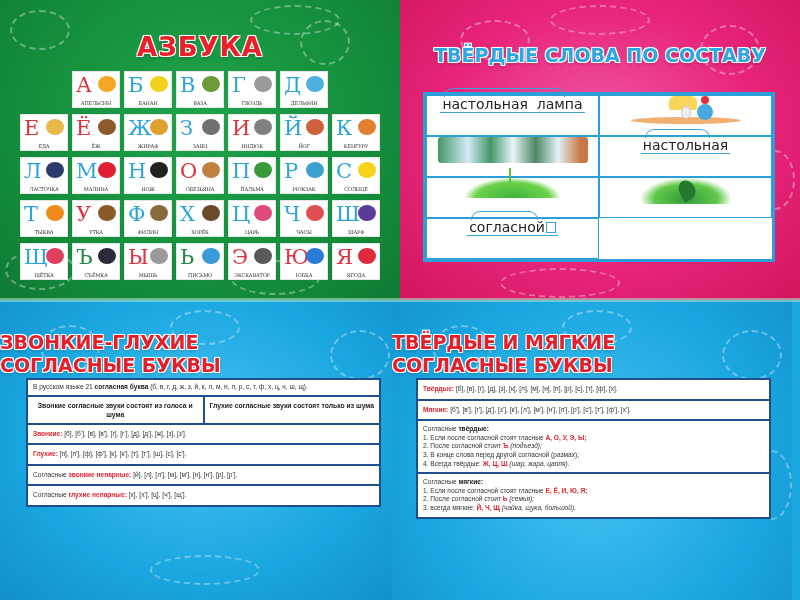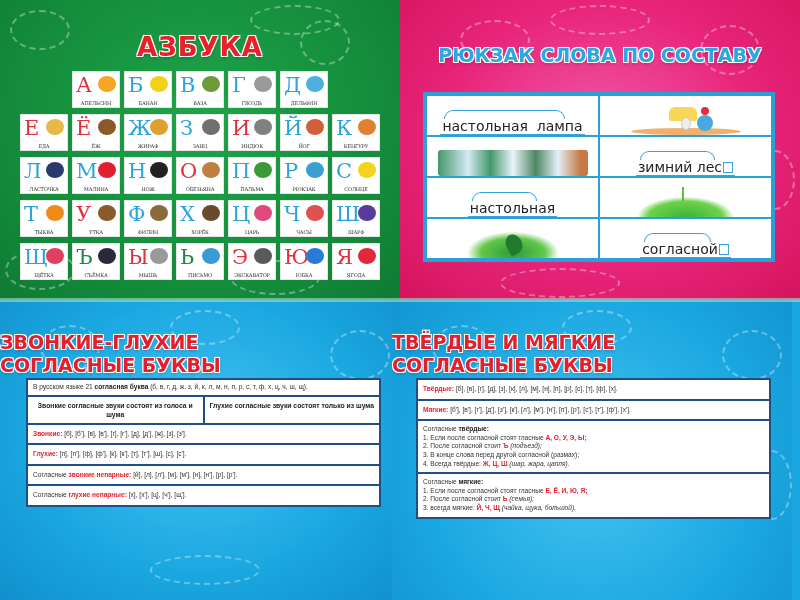--- a/index.html
+++ b/index.html
@@ -35,21 +35,21 @@
   .card .word { position:absolute; left:0; right:0; bottom:1px; text-align:center;
     font-family:"DejaVu Serif", serif; font-size:5px; color:#333; letter-spacing:-.2px; }
 
   
   .pink-title { position:absolute; left:0; width:400px; top:44px; text-align:center;
     font-family:"DejaVu Sans", sans-serif; font-weight:bold; font-size:19px; color:#2ba7e2;
     text-shadow: 0 0 2px #fff, 1px 1px 0 #fff, -1px -1px 0 #fff, 1px -1px 0 #fff, -1px 1px 0 #fff, 0 2px 3px rgba(0,0,0,.3); }
   .wtable { position:absolute; left:23px; top:92px; width:352px; height:170px;
     border:3px solid #2a9fd8; background:#fff; display:grid;
     grid-template-columns: 1fr 1fr; grid-template-rows: repeat(4, 1fr); }
-  .wcell { border:1px solid #2a9fd8; position:relative; display:flex; align-items:flex-end; justify-content:center; }
+  .wcell { border:1px solid #2a9fd8; position:relative; display:flex; align-items:flex-start; justify-content:center; }
   .wword { font-family:"DejaVu Sans", sans-serif; font-size:14px; color:#222; position:relative; padding:0 2px;
     border-bottom:1px solid #3aa4d8; }
   .wword::before { content:""; position:absolute; left:4px; right:20px; top:-8px; height:8px;
     border:1px solid #3aa4d8; border-bottom:none; border-radius:12px 12px 0 0; }
   .endbox { display:inline-block; width:10px; height:11px; border:1px solid #3aa4d8; margin-left:1px; vertical-align:-1px; }
   .pic-lamp { width:110px; height:28px; position:relative; }
   .pic-lamp .tray { position:absolute; left:0; bottom:0; width:110px; height:7px; background:#f0b070; border-radius:50%; }
   .pic-lamp .shade { position:absolute; left:38px; top:0; width:28px; height:14px; background:#f7d658; border-radius:6px 6px 2px 2px; }
   .pic-lamp .vase { position:absolute; left:66px; top:8px; width:16px; height:16px; background:#4aa8e0; border-radius:50%; }
   .pic-lamp .flower { position:absolute; left:70px; top:0; width:8px; height:8px; background:#e03040; border-radius:50%; }
@@ -263,39 +263,36 @@
       </div>
     </div>
 </div>
 
 <div class="quad q-pink">
   <div class="loop" style="left:60px;top:20px;width:70px;height:40px;"></div>
   <div class="loop" style="left:150px;top:5px;width:100px;height:30px;"></div>
   <div class="loop" style="left:300px;top:25px;width:60px;height:50px;"></div>
   <div class="loop" style="left:100px;top:268px;width:120px;height:30px;"></div>
   <div class="loop" style="left:355px;top:150px;width:40px;height:60px;"></div>
-  <div class="pink-title">РЮКЗАК СЛОВА ПО СОСТАВУ</div>
+  <div class="pink-title">ТВЁРДЫЕ СЛОВА ПО СОСТАВУ</div>
   <div class="wtable" id="wtable">
       <div class="wcell">
         <span class="wword"><span style="white-space: pre;">настольная  лампа</span></span>
       </div>
       <div class="wcell">
         <div class="pic-lamp">
           <div class="tray"></div>
           <div class="shade"></div>
           <div class="egg"></div>
           <div class="vase"></div>
           <div class="flower"></div>
         </div>
       </div>
       <div class="wcell">
         <div class="pic-snow"></div>
-      </div>
-      <div class="wcell">
-        <span class="wword"><span style="white-space: pre;">зимний лес</span><span class="endbox"></span></span>
       </div>
       <div class="wcell">
         <span class="wword"><span style="white-space: pre;">настольная</span></span>
       </div>
       <div class="wcell">
         <div class="pic-grass">
           <div class="fl"></div>
         </div>
       </div>
       <div class="wcell">

